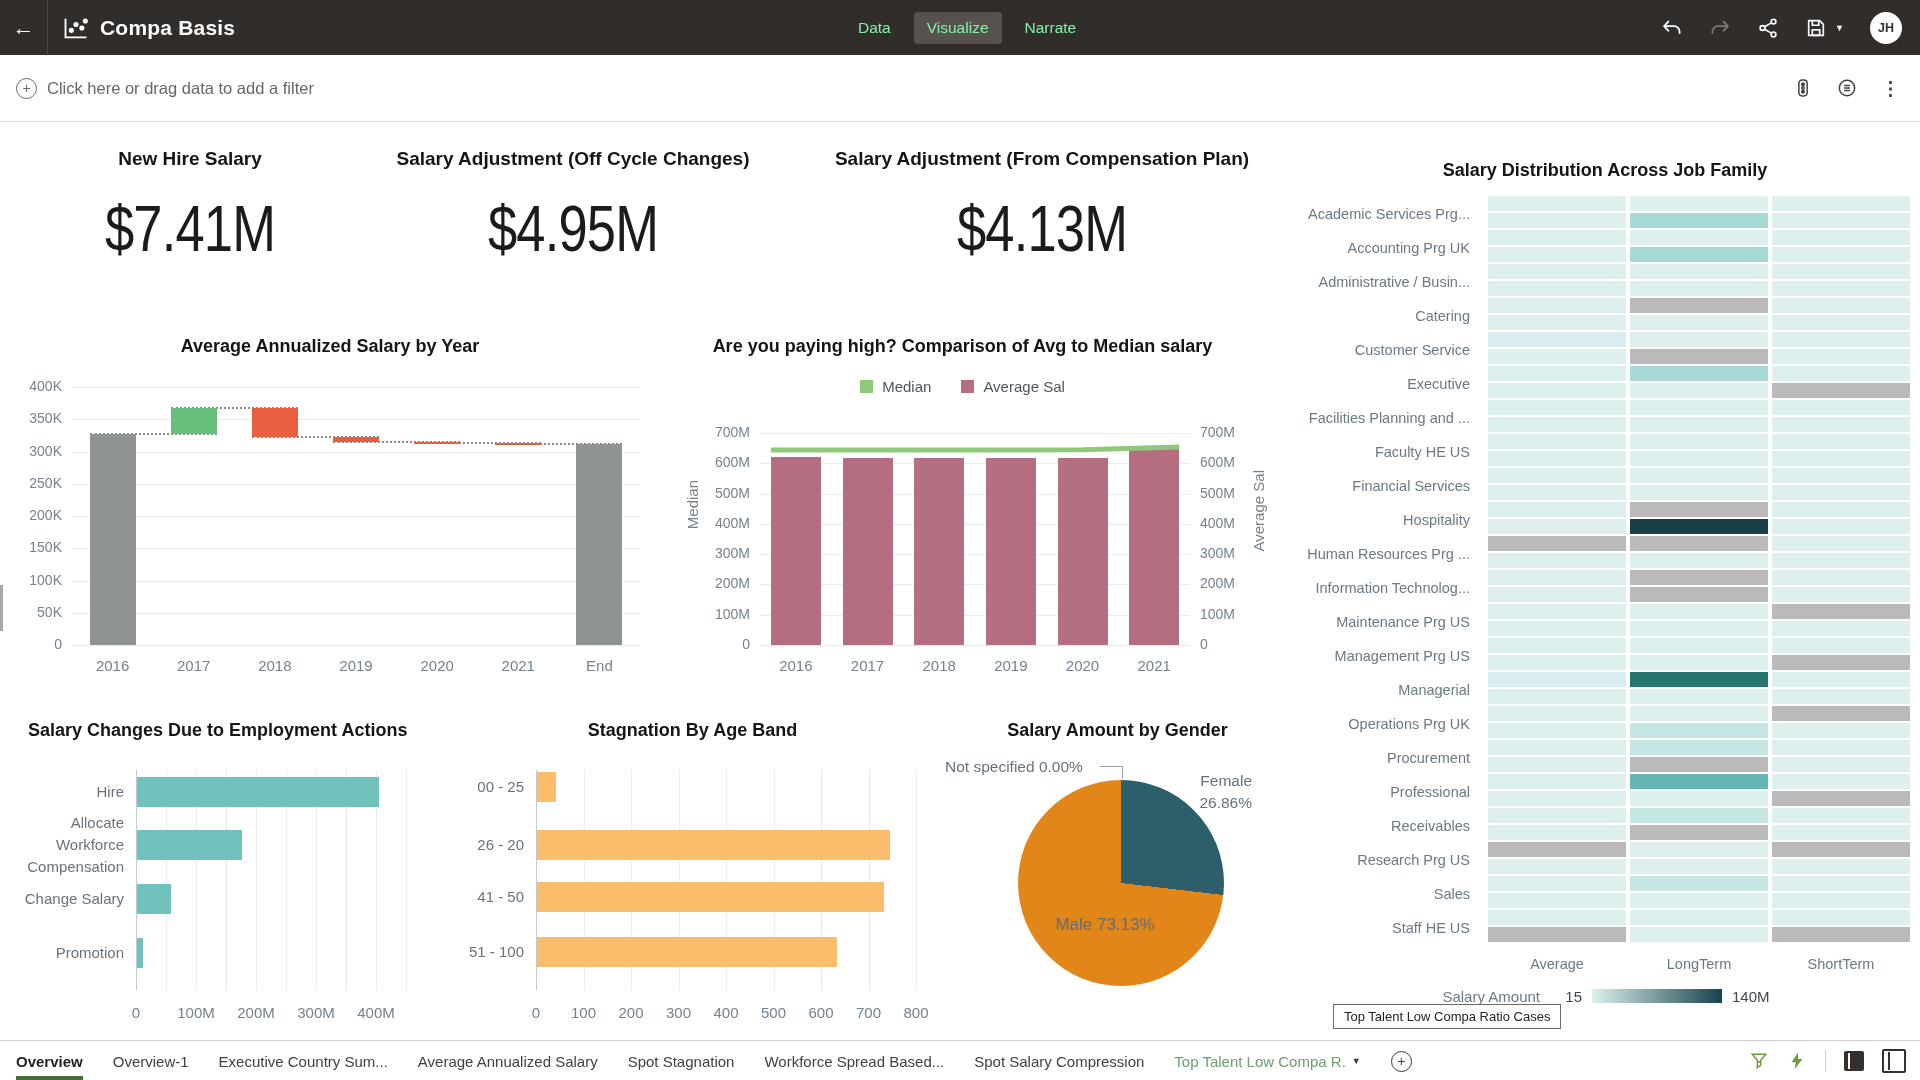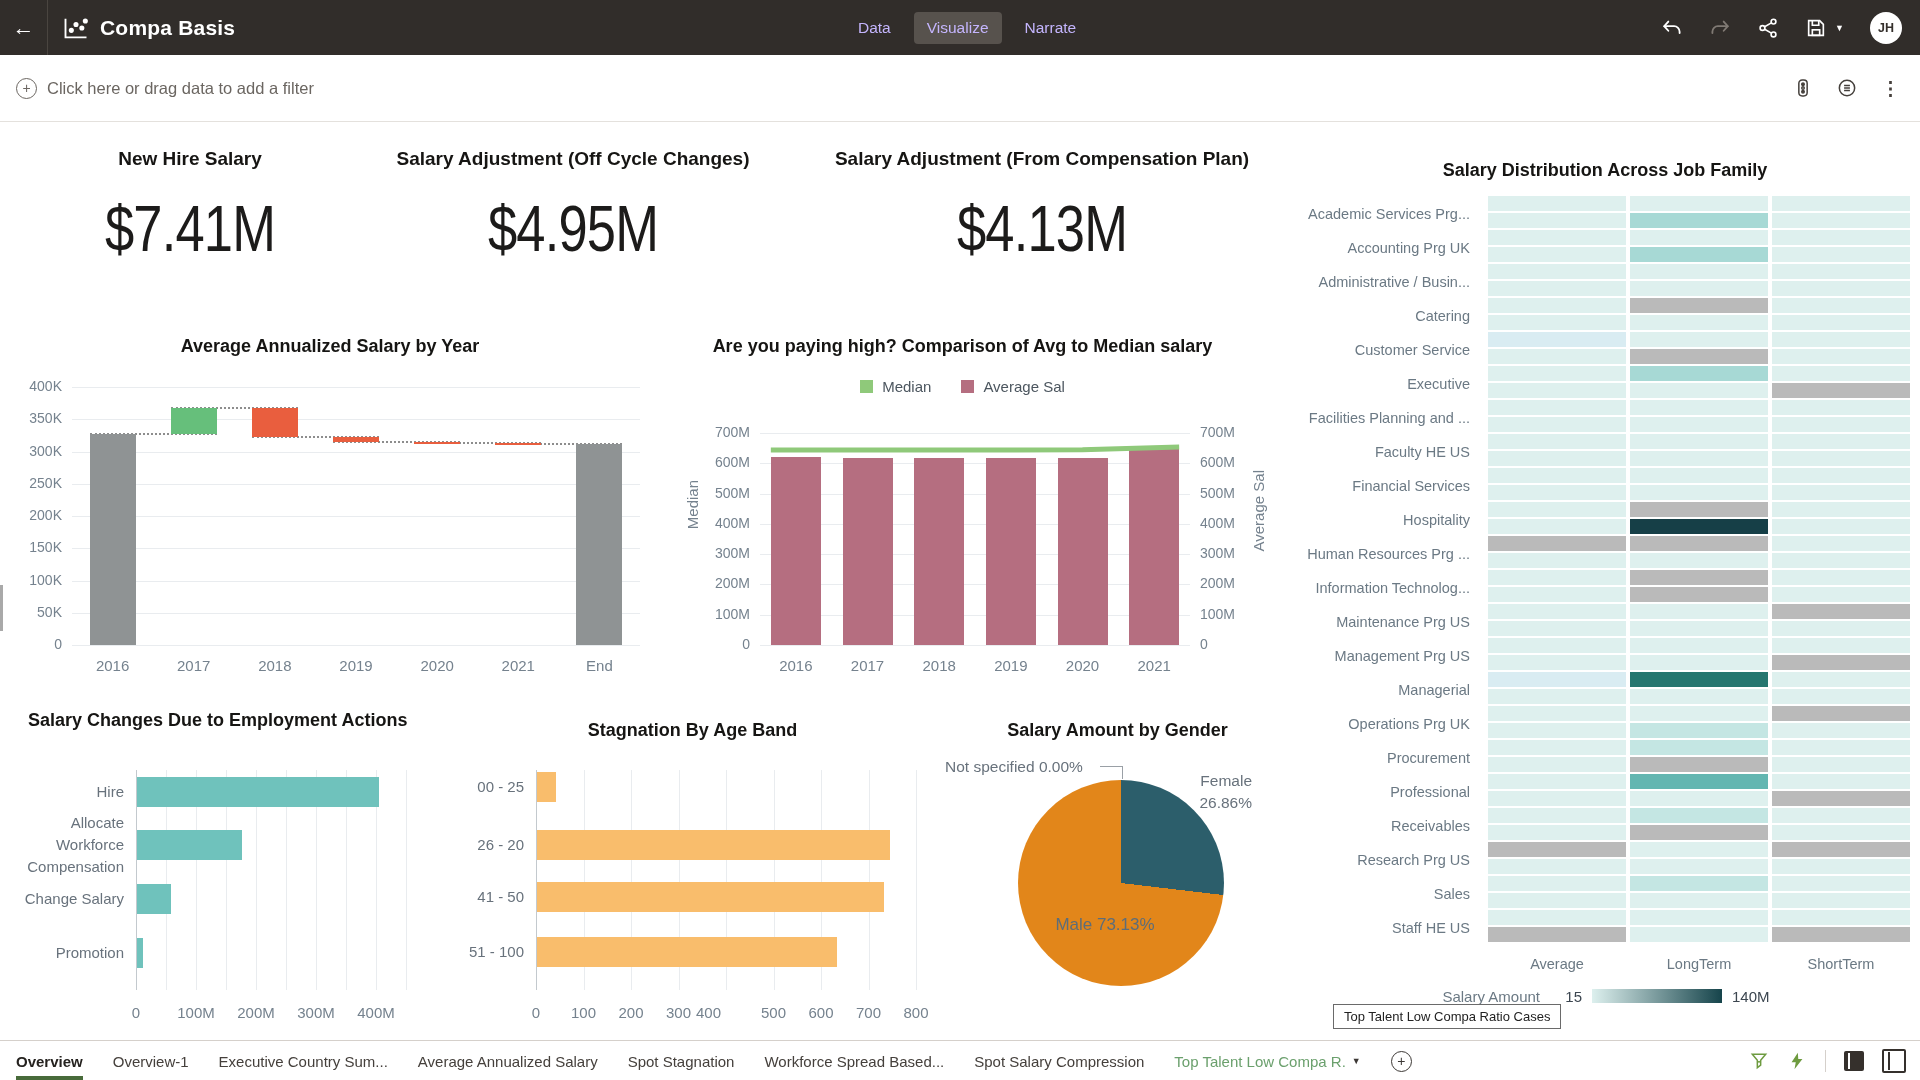--- a/index.html
+++ b/index.html
@@ -7,21 +7,21 @@
        font-family:"Liberation Sans",sans-serif;color:#1c1b1a;}
   .abs{position:absolute;}
   
   #header{position:absolute;left:0;top:0;width:1920px;height:55px;background:#312d2a;}
   #back-btn{position:absolute;left:0;top:0;width:47px;height:55px;display:flex;align-items:center;justify-content:center;
             color:#fff;font-size:22px;border-right:1px solid #4a4540;cursor:pointer;}
   #app-logo{position:absolute;left:62px;top:14px;width:28px;height:28px;color:#fff;}
   #app-title{position:absolute;left:100px;top:0;height:55px;display:flex;align-items:center;
              color:#fff;font-size:21px;font-weight:700;letter-spacing:.2px;}
   #nav-tabs{position:absolute;left:845px;top:0;height:55px;display:flex;align-items:center;gap:10px;}
-  .nav-tab{color:#c4b5fd;font-size:15.5px;padding:7px 13px;border-radius:4px;cursor:pointer;}
+  .nav-tab{color:#86efac;font-size:15.5px;padding:7px 13px;border-radius:4px;cursor:pointer;}
   .nav-tab.active{background:#57524d;}
   #hdr-icons{position:absolute;right:18px;top:0;height:55px;display:flex;align-items:center;gap:26px;}
   .hicon{width:22px;height:22px;color:#fff;cursor:pointer;}
   .hicon.dim{color:#807a74;}
   #avatar{width:32px;height:32px;border-radius:50%;background:#fff;color:#35302c;font-size:12.5px;font-weight:700;
           display:flex;align-items:center;justify-content:center;cursor:pointer;}
   .caret{font-size:9px;color:#fff;margin-left:-18px;}
   
   #filterbar{position:absolute;left:0;top:55px;width:1920px;height:66px;background:#fff;border-bottom:1px solid #e4e1dd;}
   #add-filter{position:absolute;left:16px;top:0;height:66px;display:flex;align-items:center;gap:10px;cursor:pointer;}
@@ -263,21 +263,21 @@
       <div class="tick" style="left: 292.5px; top: 231px; width: 60px; text-align: center; font-size: 15px;">2020</div>
       <div class="bar" style="left: 369.167px; top: 22.7486px; width: 50px; height: 196.251px; background: rgb(181, 110, 128);"></div>
       <div class="tick" style="left: 364.167px; top: 231px; width: 60px; text-align: center; font-size: 15px;">2021</div>
       <svg width="430" height="219" style="position: absolute; left: 0px; top: 0px;">
         <polyline points="10.833333333333336,23.95999999999998 107.5,23.95999999999998 179.16666666666669,23.95999999999998 250.83333333333334,23.95999999999998 322.5,23.657142857142844 419.1666666666667,20.93142857142857" fill="none" stroke="#8fc97a" stroke-width="5"></polyline>
       </svg>
     </div>
 </div>
 
 <div class="chart" id="emp" style="left:10px;top:710px;width:530px;height:320px;">
-  <div class="ct-left" style="left:18px;top:0;">Salary Changes Due to Employment Actions</div>
+  <div class="ct-left" style="left:18px;top:10px;">Salary Changes Due to Employment Actions</div>
   <div class="plot" id="emp-plot" style="left:126px;top:60px;width:290px;height:220px;">
       <div class="axisv" style="left: 0px;"></div>
       <div class="gridv" style="left: 30px;"></div>
       <div class="gridv" style="left: 60px;"></div>
       <div class="gridv" style="left: 90px;"></div>
       <div class="gridv" style="left: 120px;"></div>
       <div class="gridv" style="left: 150px;"></div>
       <div class="gridv" style="left: 180px;"></div>
       <div class="gridv" style="left: 210px;"></div>
       <div class="gridv" style="left: 240px;"></div>
@@ -307,21 +307,21 @@
       <div class="gridv" style="left: 142.5px;"></div>
       <div class="gridv" style="left: 190px;"></div>
       <div class="gridv" style="left: 237.5px;"></div>
       <div class="gridv" style="left: 285px;"></div>
       <div class="gridv" style="left: 332.5px;"></div>
       <div class="gridv" style="left: 380px;"></div>
       <div class="tick" style="left: -30px; top: 234px; width: 60px; text-align: center; font-size: 15px;">0</div>
       <div class="tick" style="left: 17.5px; top: 234px; width: 60px; text-align: center; font-size: 15px;">100</div>
       <div class="tick" style="left: 65px; top: 234px; width: 60px; text-align: center; font-size: 15px;">200</div>
       <div class="tick" style="left: 112.5px; top: 234px; width: 60px; text-align: center; font-size: 15px;">300</div>
-      <div class="tick" style="left: 160px; top: 234px; width: 60px; text-align: left; font-size: 15px;">400</div>
+      <div class="tick" style="left: 160px; top: 234px; width: 60px; text-align: center; font-size: 15px;">400</div>
       <div class="tick" style="left: 207.5px; top: 234px; width: 60px; text-align: center; font-size: 15px;">500</div>
       <div class="tick" style="left: 255px; top: 234px; width: 60px; text-align: center; font-size: 15px;">600</div>
       <div class="tick" style="left: 302.5px; top: 234px; width: 60px; text-align: center; font-size: 15px;">700</div>
       <div class="tick" style="left: 350px; top: 234px; width: 60px; text-align: center; font-size: 15px;">800</div>
       <div class="bar" style="left: 1px; top: 2px; width: 19px; height: 30px; background: rgb(249, 189, 108);"></div>
       <div class="catlab" style="left: -86px; top: 17px; width: 74px; transform: translateY(-50%);">00 - 25</div>
       <div class="bar" style="left: 1px; top: 60px; width: 352.925px; height: 30px; background: rgb(249, 189, 108);"></div>
       <div class="catlab" style="left: -86px; top: 75px; width: 74px; transform: translateY(-50%);">26 - 20</div>
       <div class="bar" style="left: 1px; top: 112px; width: 347.225px; height: 30px; background: rgb(249, 189, 108);"></div>
       <div class="catlab" style="left: -86px; top: 127px; width: 74px; transform: translateY(-50%);">41 - 50</div>

